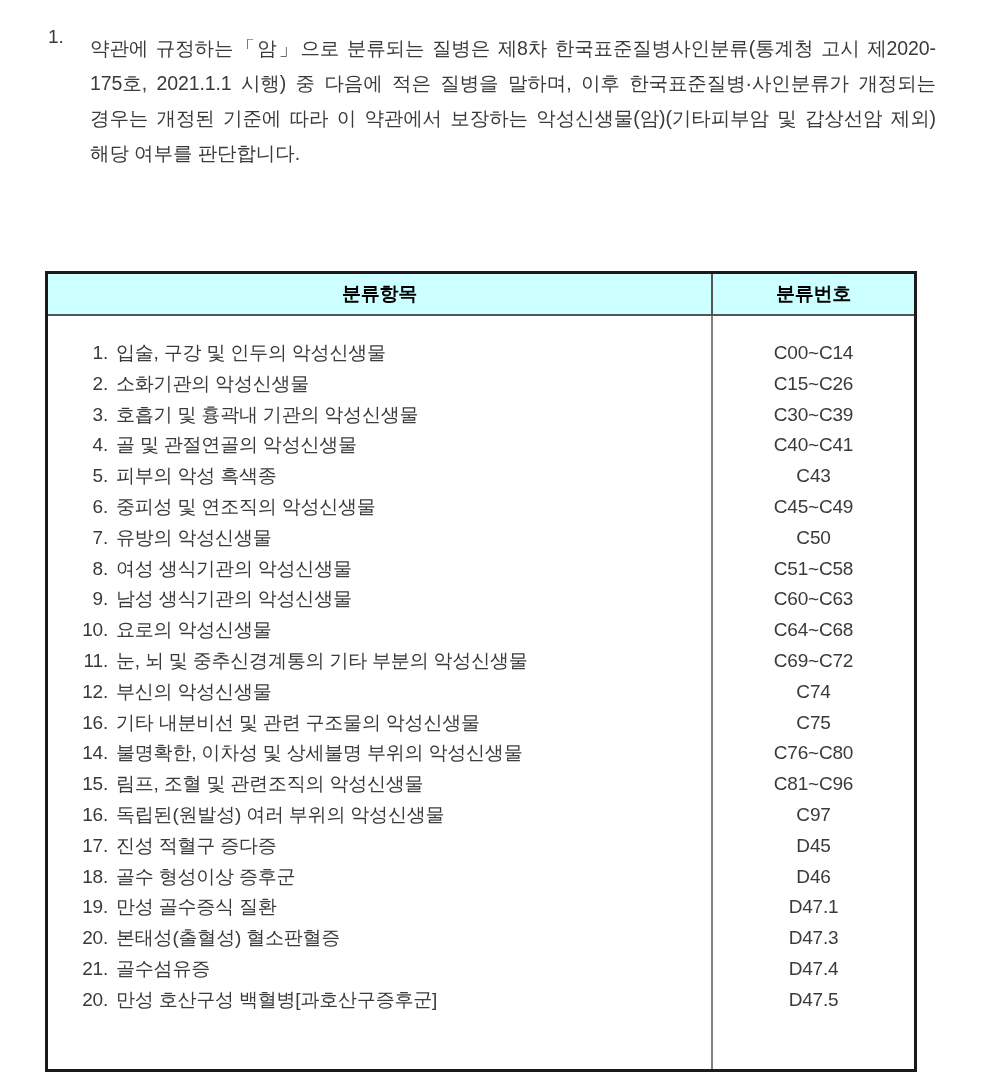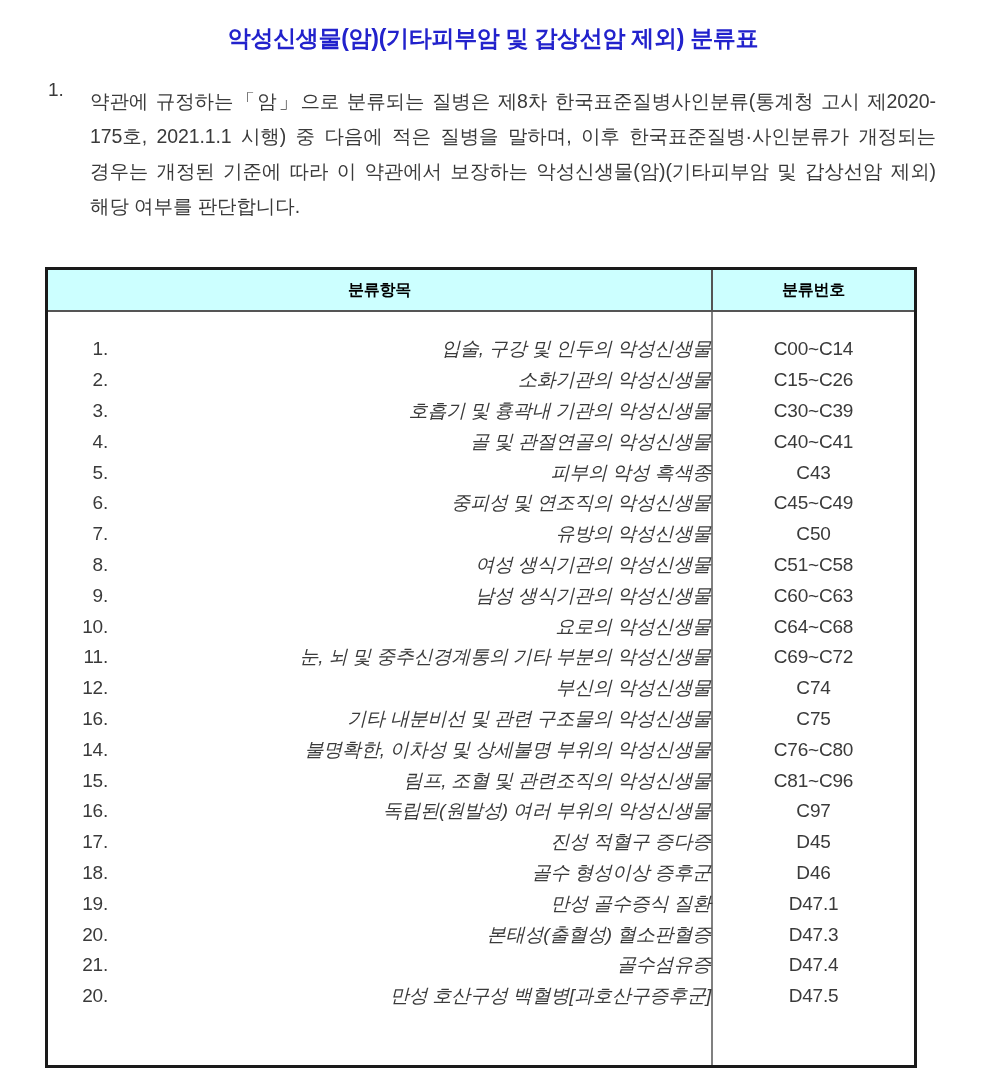--- a/index.html
+++ b/index.html
@@ -80,21 +80,21 @@
     border-collapse: collapse;
     table-layout: fixed;
   }
 
   table.cls-table col.col-item { width: 664px; }
   table.cls-table col.col-code { width: 202px; }
 
   table.cls-table thead th {
     background: #ccffff;
     color: #000000;
-    font-size: 16px;
+    font-size: 19px;
     font-weight: bold;
     height: 40px;
     padding: 0;
     text-align: center;
     vertical-align: middle;
     border-bottom: 2px solid #555555;
     letter-spacing: -0.2px;
   }
   table.cls-table thead th.th-item {
     border-right: 2px solid #555555;
@@ -127,34 +127,32 @@
     padding-left: 22px;
   }
   .item-idx {
     flex: 0 0 auto;
     width: 38px;
     text-align: right;
     padding-right: 8px;
   }
   .item-name {
     flex: 1 1 auto;
-    text-align: right;
-    font-style: italic;
+    text-align: left;
   }
 
   .code-line {
     text-align: center;
   }
 </style>
 </head>
 <body>
 
 <div class="page">
 
-  <h1 class="doc-title">악성신생물(암)(기타피부암 및 갑상선암 제외) 분류표</h1>
 
   <div class="clause">
     <div class="clause-num">1.</div>
     <div class="clause-body">
       <p>약관에 규정하는「암」으로 분류되는 질병은 제8차 한국표준질병사인분류(통계청 고시 제2020-175호, 2021.1.1 시행) 중 다음에 적은 질병을 말하며, 이후 한국표준질병·사인분류가 개정되는 경우는 개정된 기준에 따라 이 약관에서 보장하는 악성신생물(암)(기타피부암 및 갑상선암 제외) 해당 여부를 판단합니다.</p>
     </div>
   </div>
 
   <div class="table-wrap">
     <table class="cls-table">

